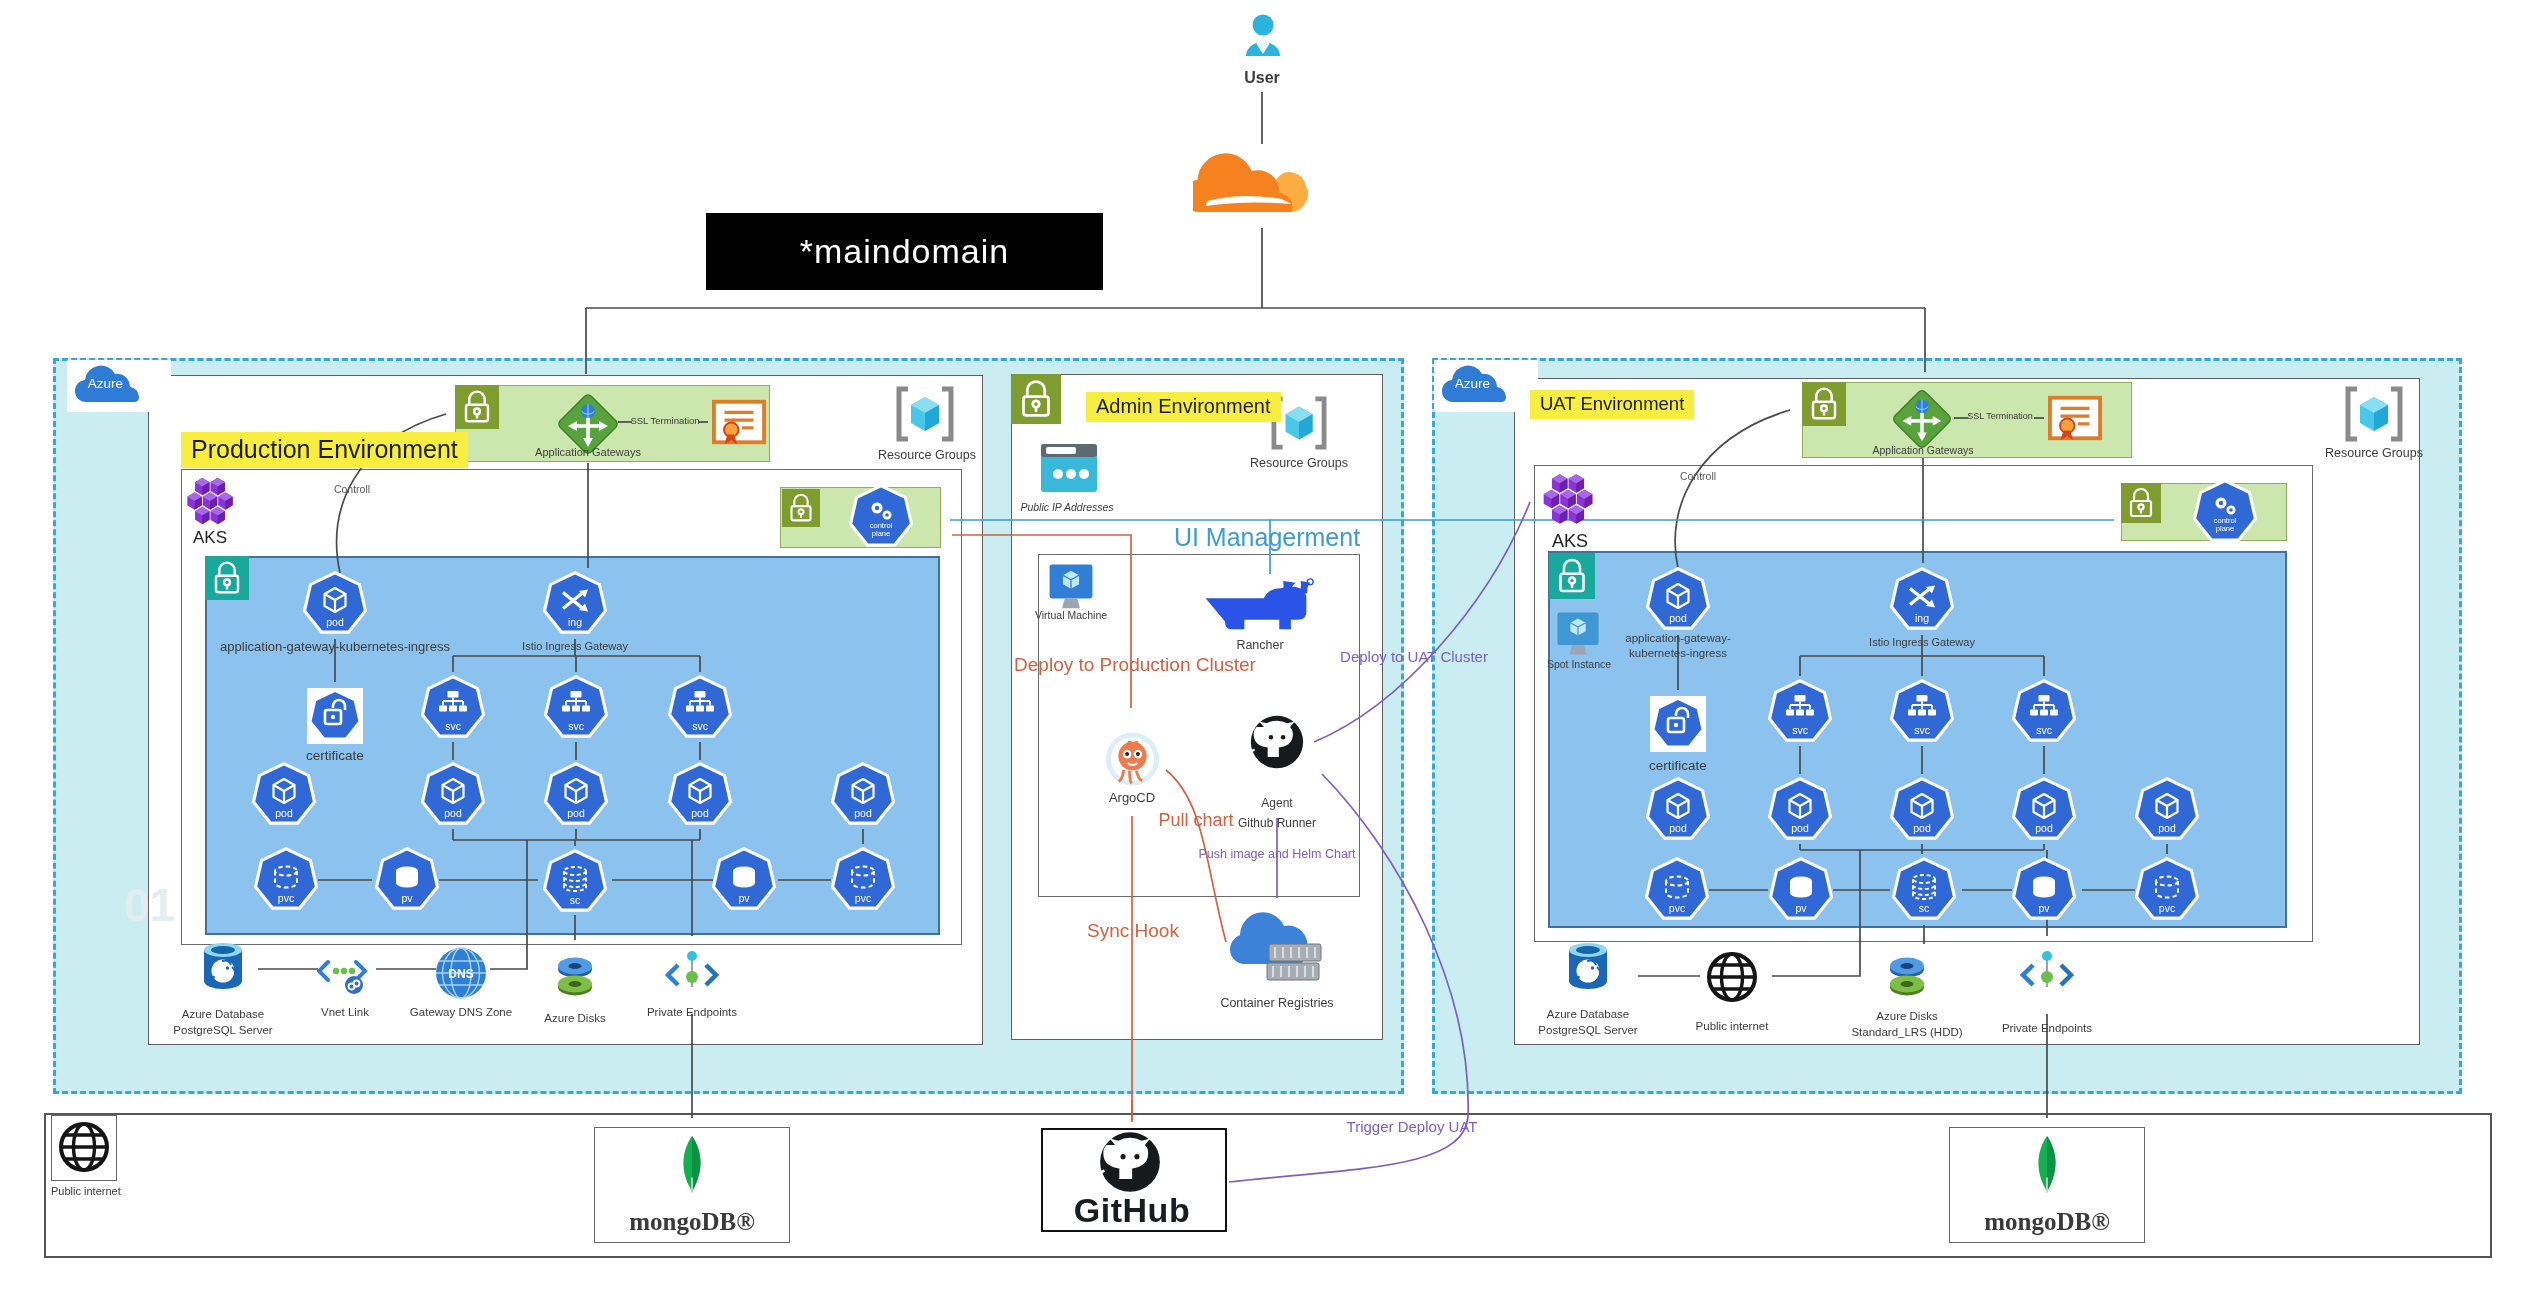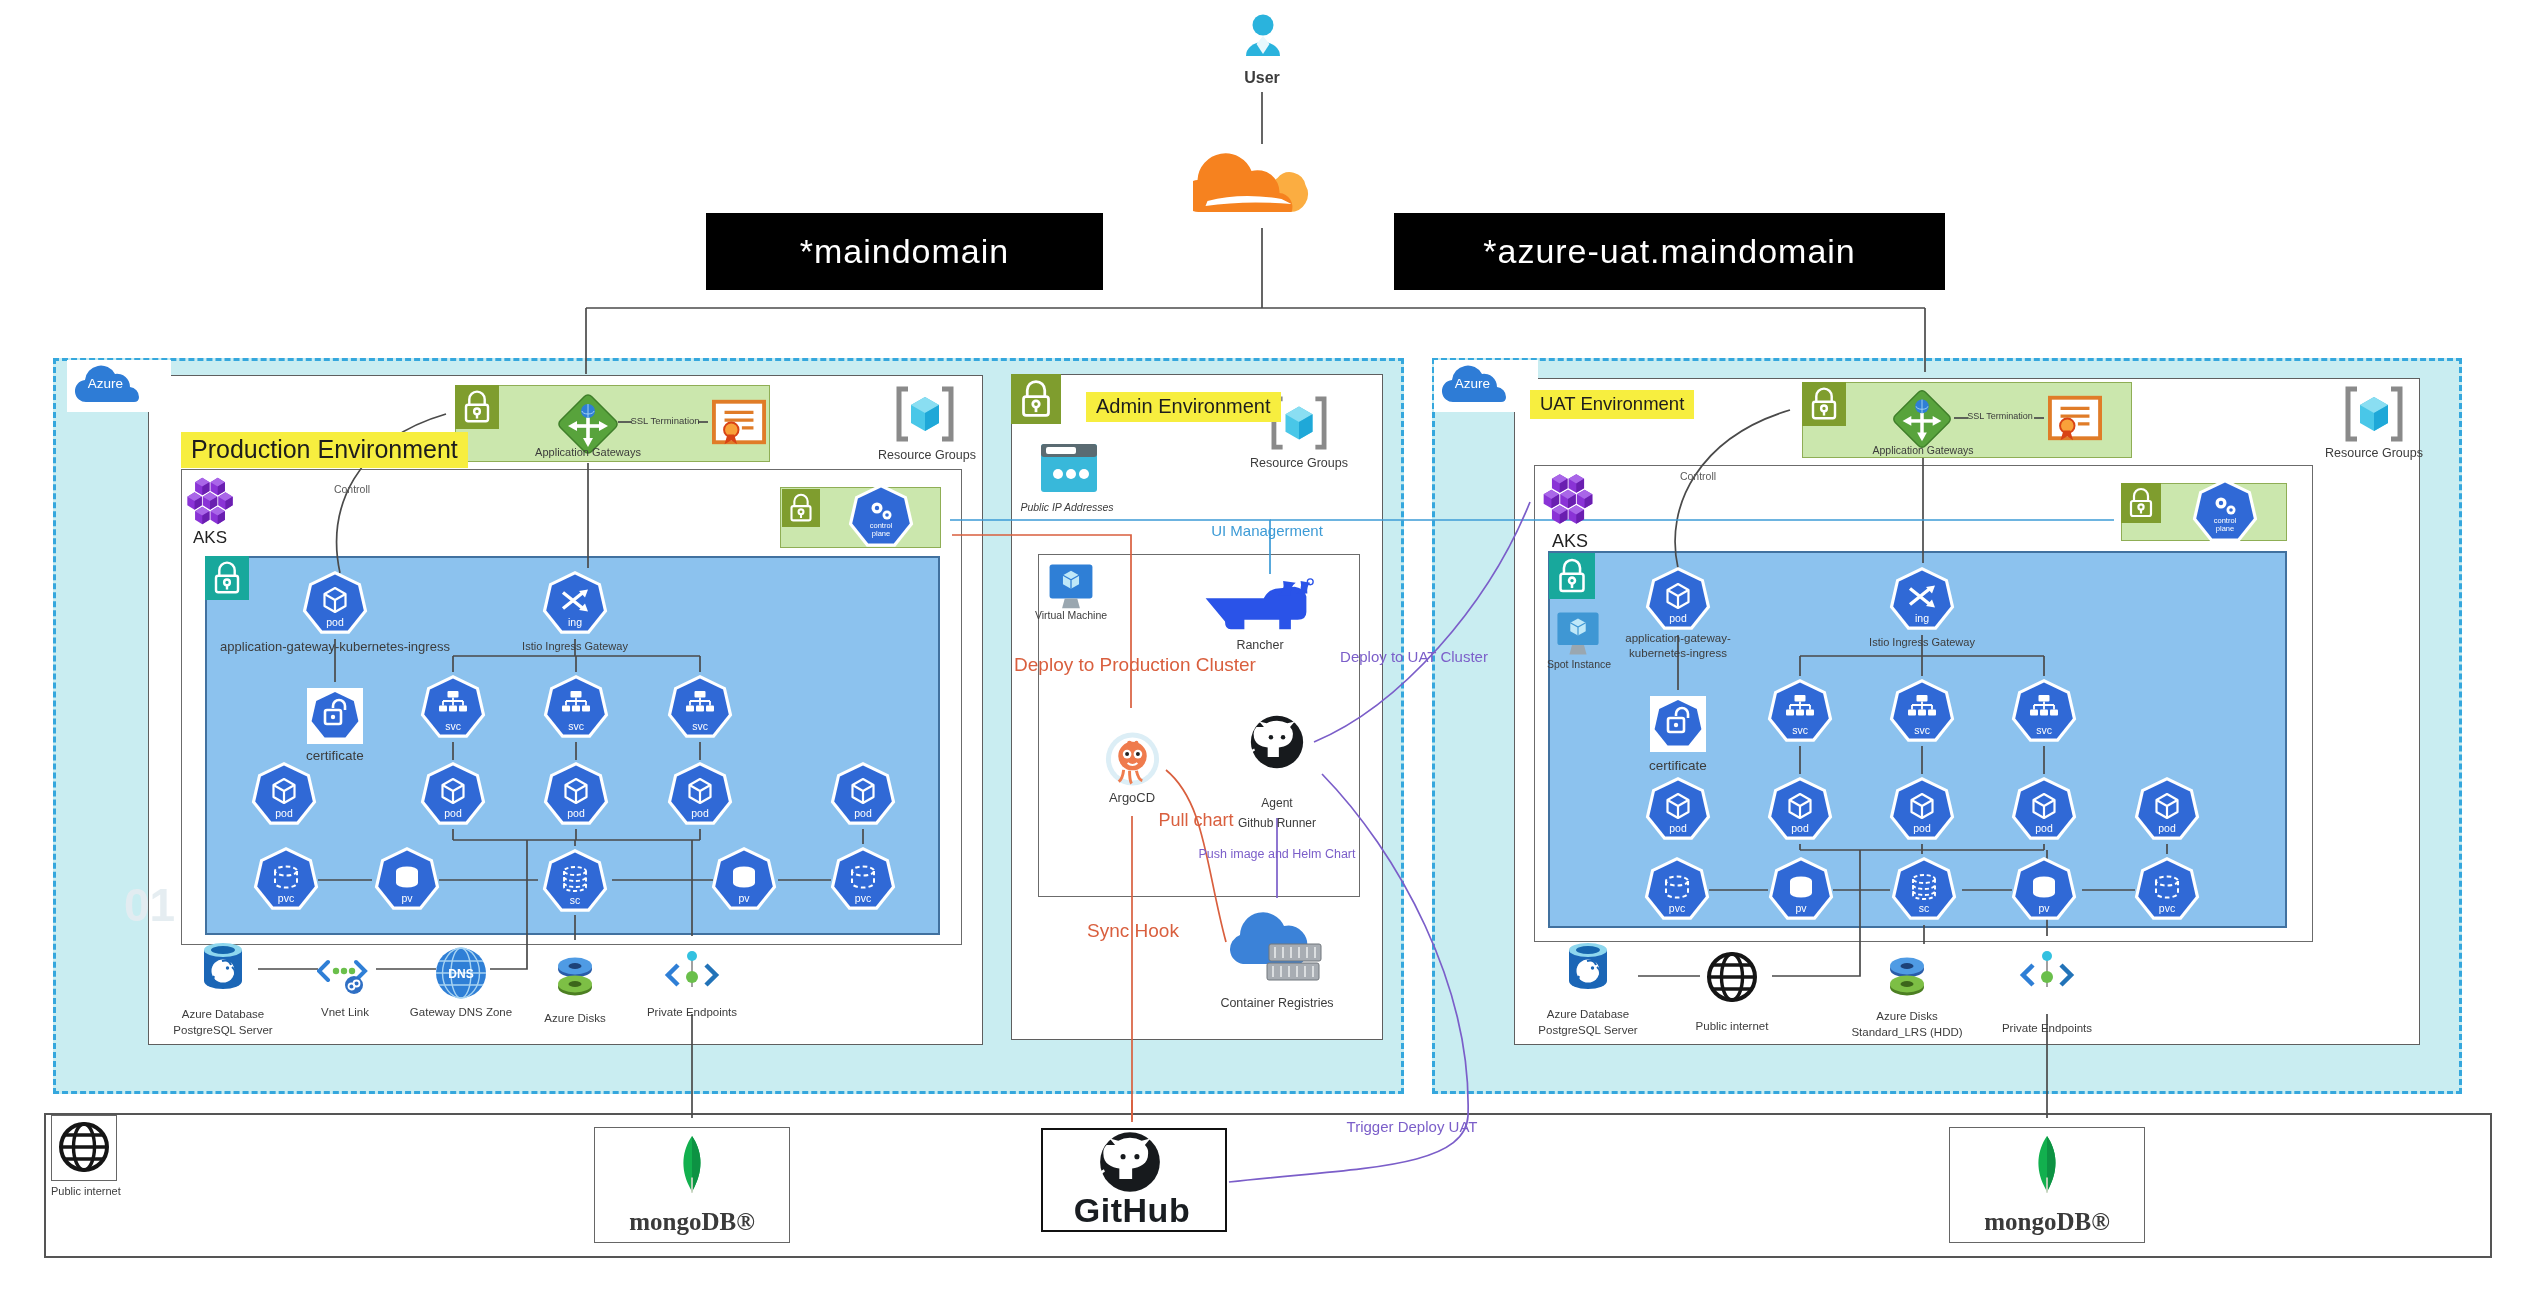--- a/index.html
+++ b/index.html
@@ -58,23 +58,20 @@
 
   <div class="bandbox" style="left:44px;top:1113px;width:2448px;height:145px;"></div>
   <div class="simplebox" style="left:51px;top:1115px;width:66px;height:66px;"></div>
   <div class="simplebox" style="left:594px;top:1127px;width:196px;height:116px;"></div>
   <div class="simplebox" style="left:1041px;top:1128px;width:186px;height:104px;border-width:2.5px;border-color:#111;"></div>
   <div class="simplebox" style="left:1949px;top:1127px;width:196px;height:116px;"></div>
 
   <div class="blackbox" style="left:706px;top:213px;width:397px;height:77px;font-size:34px;">
     <span>*maindomain</span>
   </div>
-  <div class="blackbox" style="left:1394px;top:213px;width:551px;height:77px;font-size:34px;">
-    <span>*azure-uat.maindomain</span>
-  </div>
 
   <svg id="wires" width="2536" height="1296">
     <defs>
       <marker id="mk" markerWidth="9" markerHeight="7" refX="7.5" refY="3.5" orient="auto">
           <path d="M0,0 L8,3.5 L0,7 Z" fill="#4a4a4a"></path>
         </marker>
       <marker id="mb" markerWidth="9" markerHeight="7" refX="7.5" refY="3.5" orient="auto">
           <path d="M0,0 L8,3.5 L0,7 Z" fill="#3d9bd6"></path>
         </marker>
       <marker id="mr" markerWidth="9" markerHeight="7" refX="7.5" refY="3.5" orient="auto">
@@ -540,21 +537,21 @@
   <div class="lbl" style="left:665px;top:415px;font-size:9.5px;">SSL Termination</div>
   <div class="lbl" style="left:2000px;top:411px;font-size:9px;">SSL Termination</div>
 
   <div class="lbl" style="left:352px;top:483px;font-size:10.5px;color:#5a5a5a;">Controll</div>
   <div class="lbl" style="left:1698px;top:470px;font-size:10.5px;color:#5a5a5a;">Controll</div>
 
   <div class="lbl" style="left:210px;top:528px;font-size:17px;color:#222;">AKS</div>
   <div class="lbl" style="left:1570px;top:531px;font-size:18px;color:#222;">AKS</div>
 
   <div class="lbl" style="left:1067px;top:501px;font-size:10.5px;font-style:italic;">Public IP Addresses</div>
-  <div class="lbl" style="left:1267px;top:522px;font-size:15px;color:#3d9bd6;">UI Managerment</div>
+  <div class="lbl" style="left:1267px;top:522px;font-size:25px;color:#3d9bd6;">UI Managerment</div>
   <div class="lbl" style="left:1071px;top:609px;font-size:10.5px;">Virtual Machine</div>
   <div class="lbl" style="left:1260px;top:638px;font-size:12.5px;">Rancher</div>
   <div class="lbl" style="left:1135px;top:654px;font-size:19px;color:#d95f3e;">Deploy to Production Cluster</div>
   <div class="lbl" style="left:1414px;top:648px;font-size:15px;color:#7b5ec9;">Deploy to UAT Cluster</div>
   <div class="lbl" style="left:1132px;top:790px;font-size:13px;">ArgoCD</div>
   <div class="lbl" style="left:1277px;top:816px;font-size:12px;">Github Runner</div>
   <div class="lbl" style="left:1277px;top:796px;font-size:12px;">Agent</div>
   <div class="lbl" style="left:1196px;top:810px;font-size:18px;color:#d95f3e;">Pull chart</div>
   <div class="lbl" style="left:1277px;top:847px;font-size:12.5px;color:#7b5ec9;">Push image and Helm Chart</div>
   <div class="lbl" style="left:1133px;top:920px;font-size:19px;color:#d95f3e;">Sync Hook</div>

